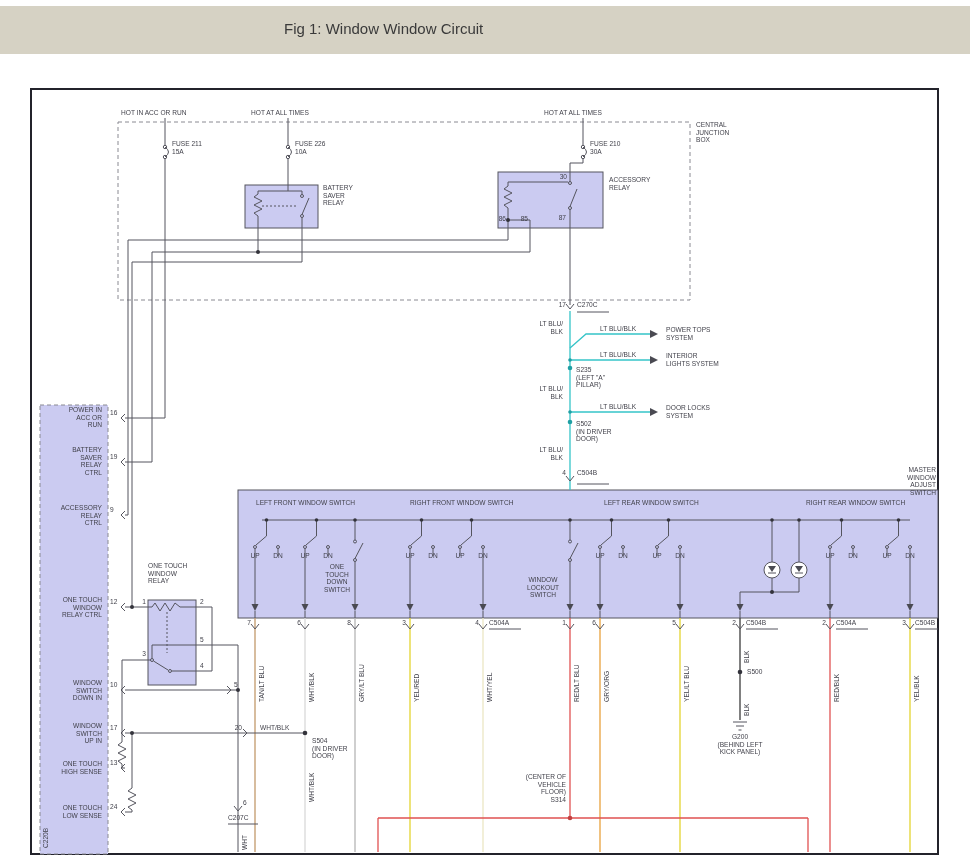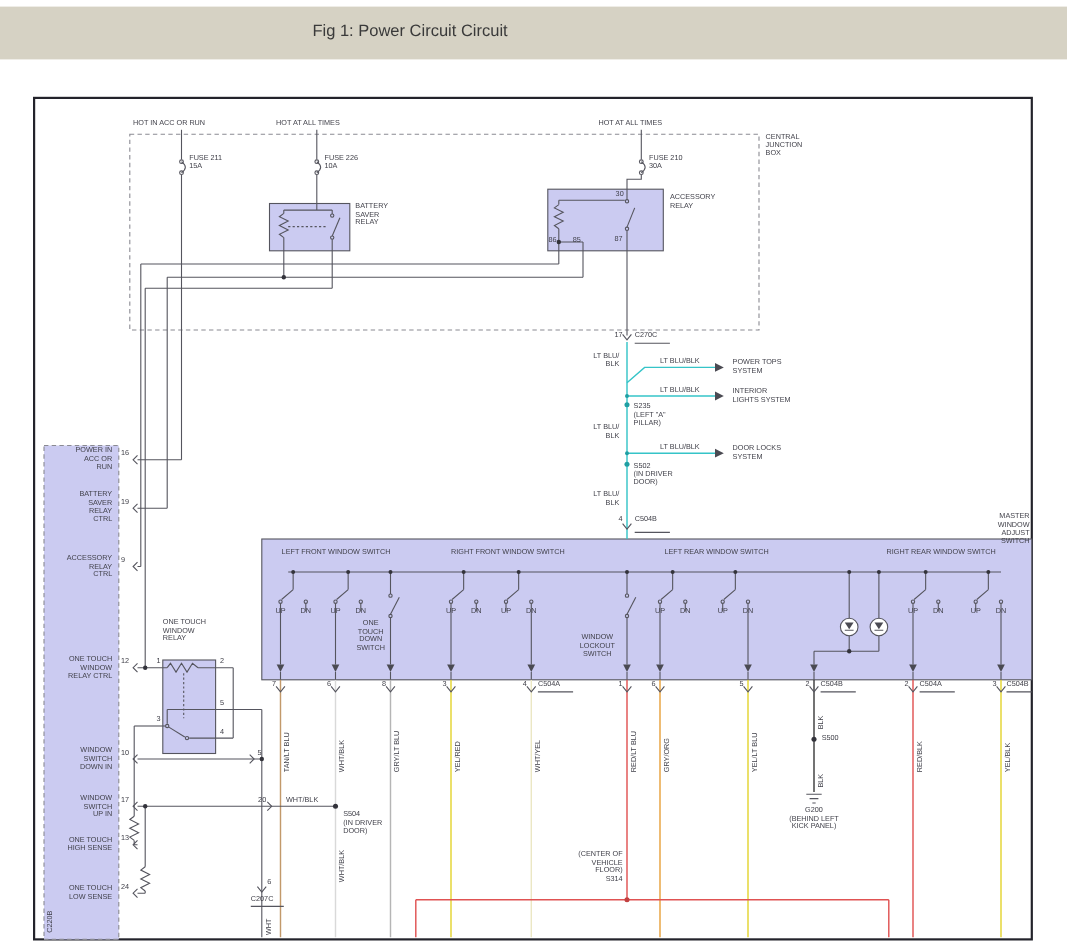--- a/index.html
+++ b/index.html
@@ -12,21 +12,21 @@
   .lbl{position:absolute;font-size:6.6px;line-height:1.16;color:#3f3f48;white-space:pre-line;}
   .ar{transform:translateX(-100%);text-align:right;}
   .ac{transform:translateX(-50%);text-align:center;}
   .vlb{position:absolute;font-size:6.6px;color:#3f3f48;white-space:nowrap;
        transform-origin:0 0;transform:rotate(-90deg);}
 </style>
 </head>
 <body>
 
 <div class="titlebar"></div>
-<div class="title">Fig 1: Power Circuit Circuit</div>
+<div class="title">Fig 1: Window Window Circuit</div>
 <div class="frame"></div>
 
 <svg class="diag" width="970" height="862" viewBox="0 0 970 862">
 
   <g>
     <rect x="118" y="122" width="572" height="178" fill="none" stroke="#8a8a92" stroke-dasharray="4 3"></rect>
     <rect x="40" y="405" width="68" height="449" fill="#cbcbf1" stroke="#8a8a92" stroke-dasharray="4 3"></rect>
     <rect x="245" y="185" width="73" height="43" fill="#cbcbf1" stroke="#55555e"></rect>
     <rect x="498" y="172" width="105" height="56" fill="#cbcbf1" stroke="#55555e"></rect>
     <rect x="238" y="490" width="700" height="128" fill="#cbcbf1" stroke="#55555e"></rect>

